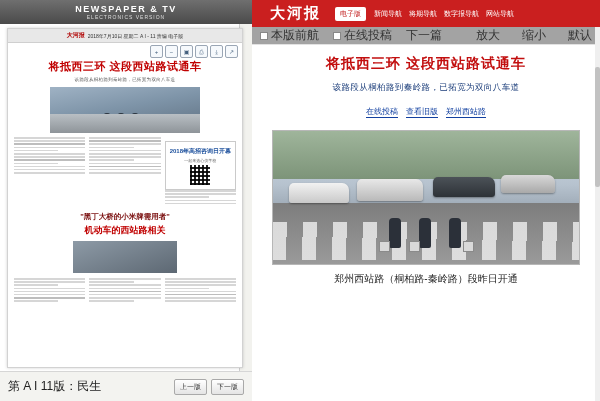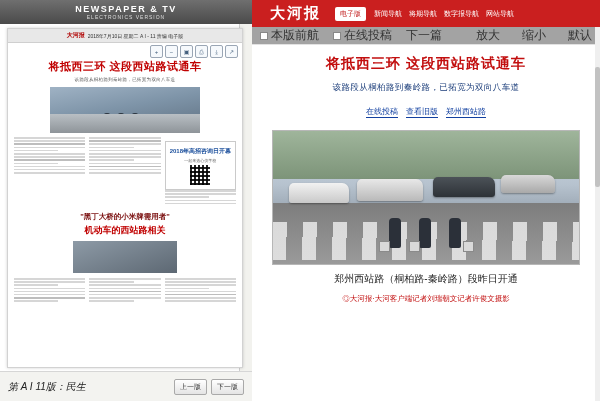--- a/index.html
+++ b/index.html
@@ -214,23 +214,22 @@
     height: 30px;
     background: #f3f3f0;
     border-top: 1px solid #d6d6d6;
     display: flex;
     align-items: center;
     padding: 0 8px;
     box-sizing: border-box;
     gap: 6px;
   }
   .left-statusbar .pg-label {
-    font-size: 10px;
+    font-size: 12px;
     color: #222;
-    font-style: italic;
   }
   .nav-btns {
     margin-left: auto;
     display: flex;
     gap: 4px;
   }
   .nav-btn {
     border: 1px solid #a9a9a9;
     background: linear-gradient(#ffffff,#e4e4e4);
     font-size: 7px;
@@ -662,20 +661,19 @@
         <div class="car c4"></div>
         <div class="worker w1"></div>
         <div class="worker w2"></div>
         <div class="worker w3"></div>
         <div class="bucket b1"></div>
         <div class="bucket b2"></div>
         <div class="bucket b3"></div>
       </div>
 
       <div class="art-caption">郑州西站路（桐柏路-秦岭路）段昨日开通</div>
-      <div class="art-credit">◎大河报·大河客户端记者刘瑞朝文记者许俊文摄影</div>
     </div>
 
     <div class="scroll-hint">
       <div class="scroll-thumb"></div>
     </div>
   </div>
 </div>
 
 </body></html>

